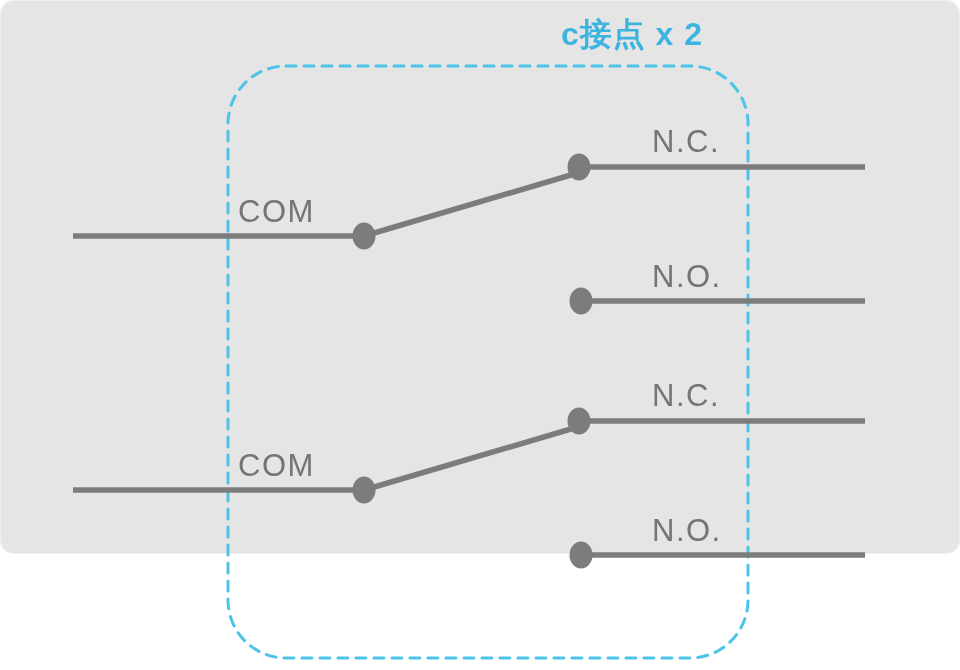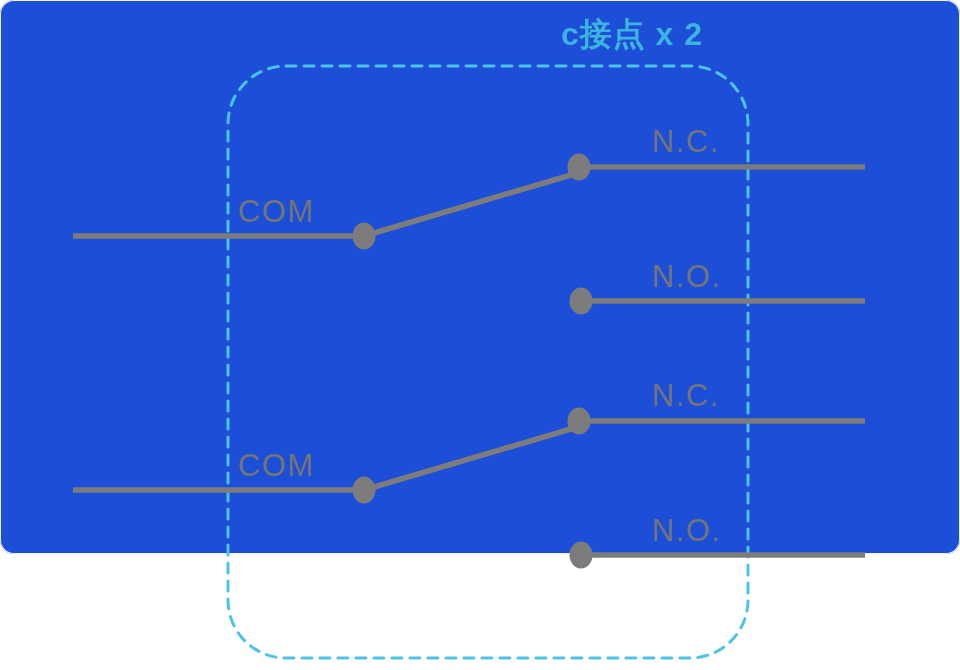--- a/index.html
+++ b/index.html
@@ -5,21 +5,21 @@
   * { margin: 0; padding: 0; box-sizing: border-box; }
   html, body {
     width: 960px; height: 670px;
     background: #ffffff;
     font-family: "Liberation Sans", "DejaVu Sans", sans-serif;
     overflow: hidden;
   }
   .canvas {
     position: relative;
     width: 960px; height: 554px;
-    background: #1d4ed8;
+    background: #e5e5e5;
     border-radius: 14px;
     box-shadow: inset 0 0 0 1px #f1f1f1;
   }
   svg.diagram { display: block; width: 960px; height: 670px; }
 
   .wire        { stroke: #7c7c7c; stroke-width: 5.5; fill: none; }
   .arm         { stroke: #7c7c7c; stroke-width: 5.5; fill: none; stroke-linecap: round; }
   .terminal    { fill: #7c7c7c; }
   .group-box   { fill: none; stroke: #4cc3e8; stroke-width: 3;
                  stroke-dasharray: 10 8; stroke-linecap: round; }

